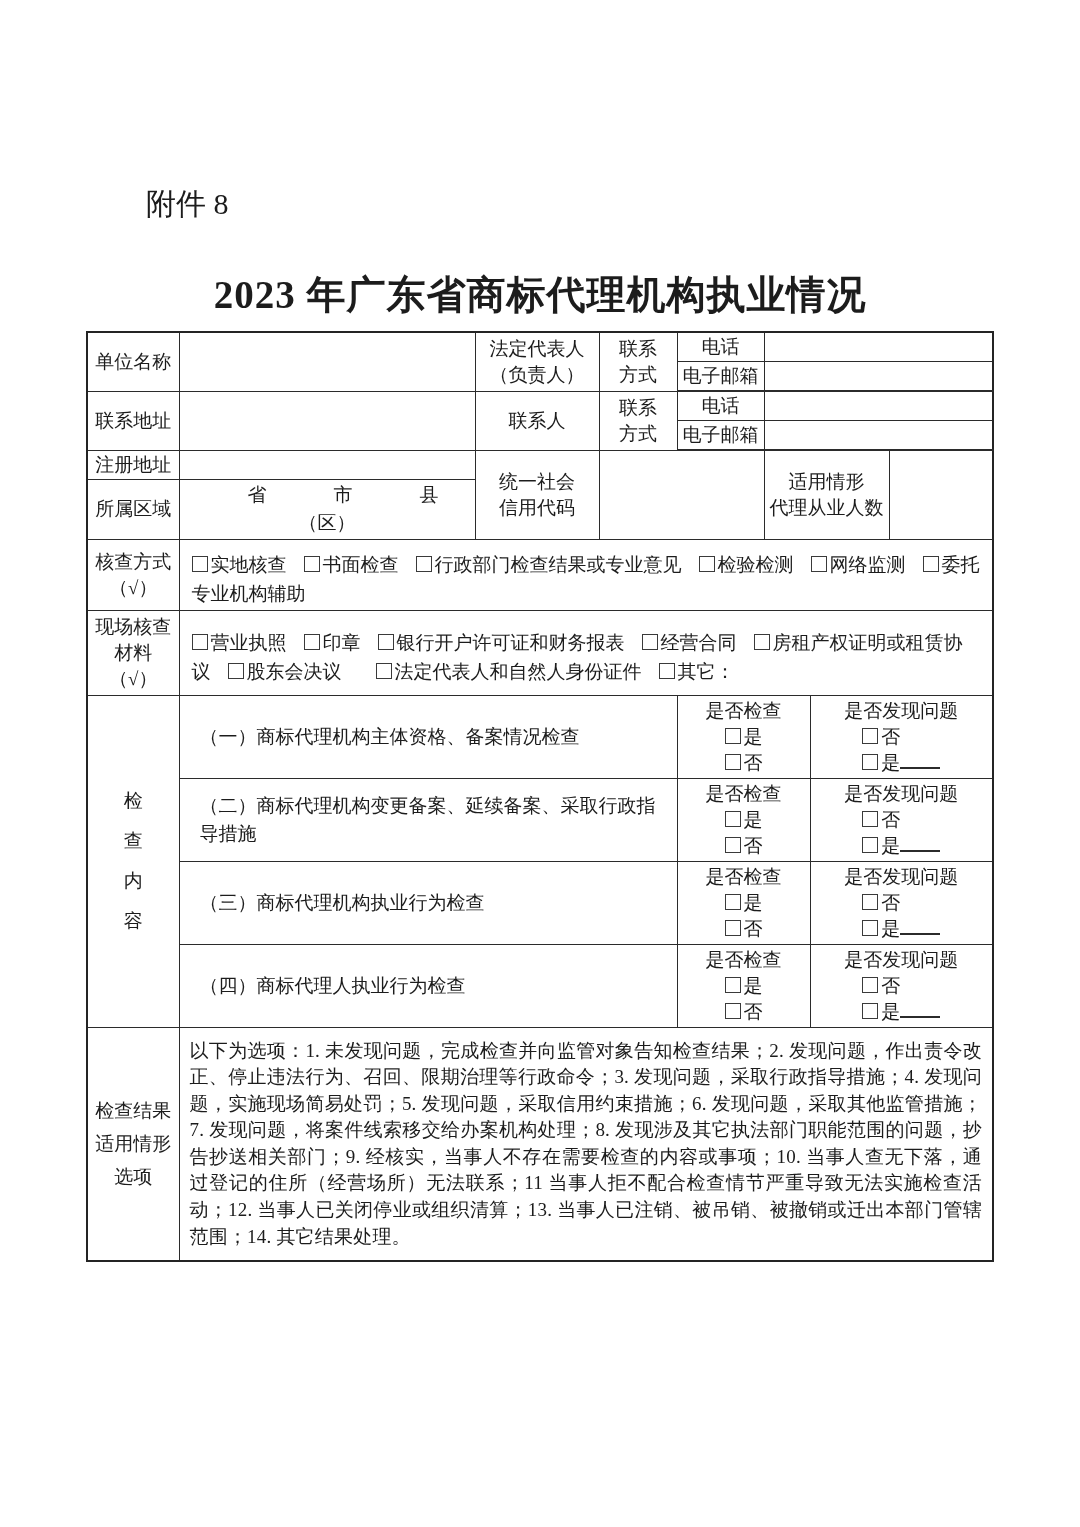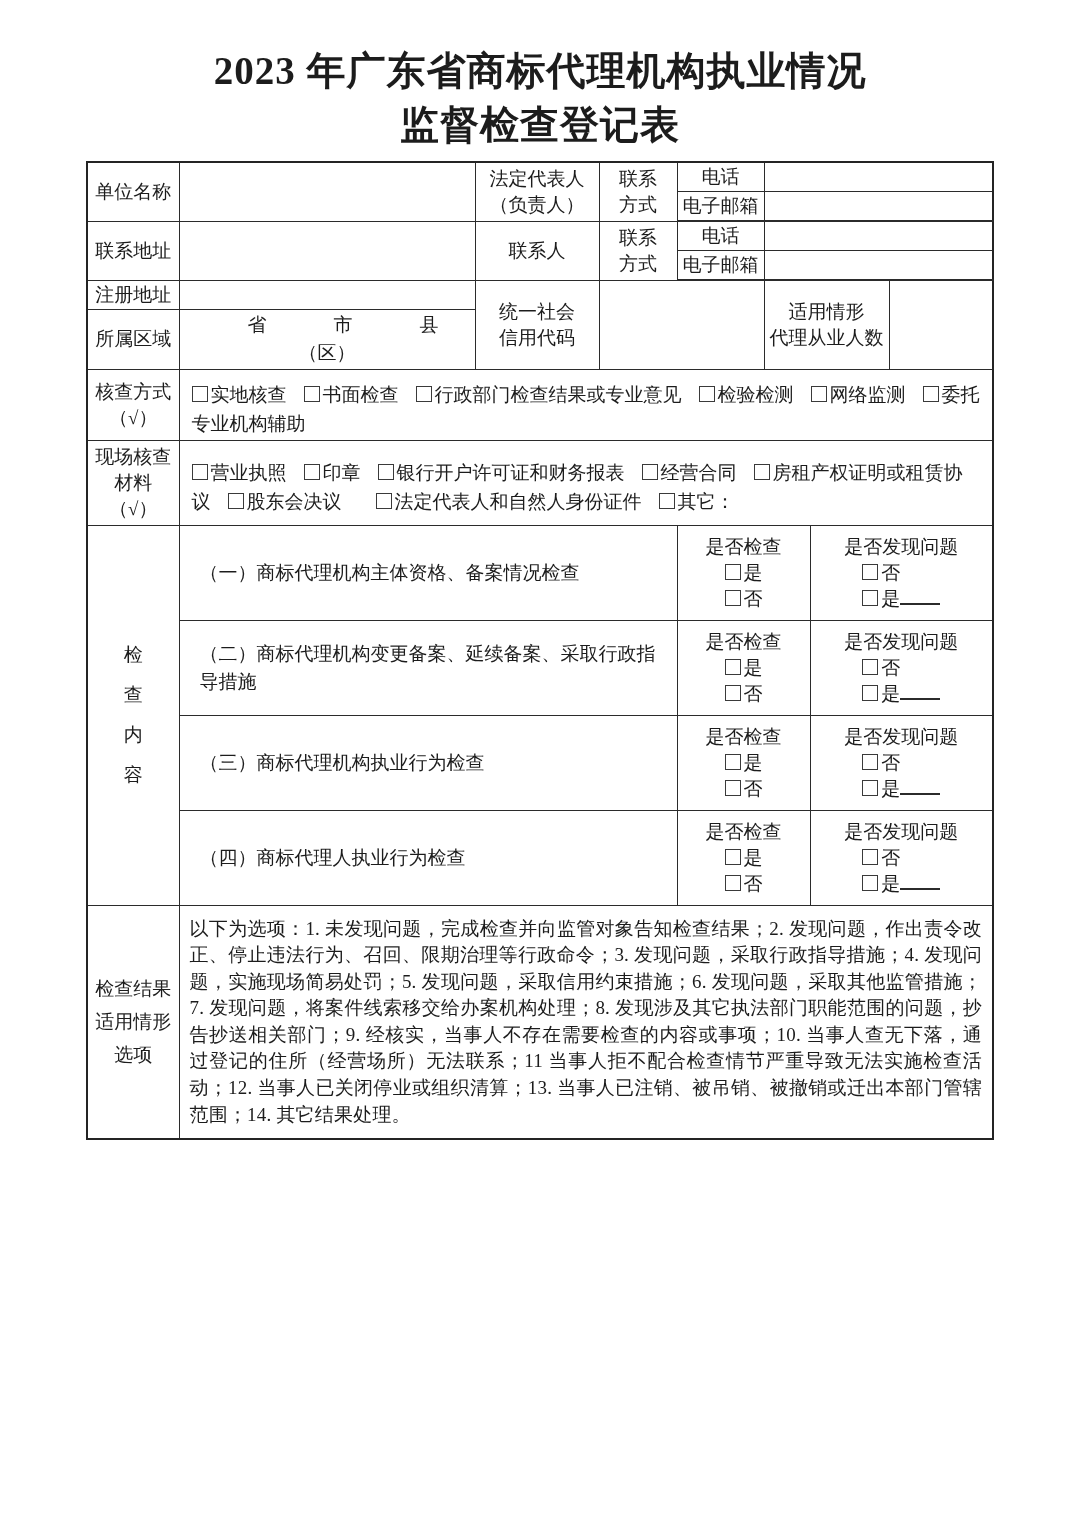--- a/index.html
+++ b/index.html
@@ -29,42 +29,42 @@
   .three{line-height:26px;}
   .vert span{display:block;line-height:40px;text-align:center;}
   .opts{padding:10px 4px 2px 12px;line-height:29px;}
   .opt{margin-right:17px;}
   .opt:last-child{margin-right:0;}
   .cb{
     display:inline-block;width:14px;height:14px;border:1.5px solid #3a3a3a;
     margin-right:3px;vertical-align:-1px;background:#fff;
   }
   .item{padding-left:20px;line-height:28px;}
-  .chk{text-align:center;line-height:26px;padding:8px;}
+  .chk{text-align:center;line-height:26px;padding:2px;}
   .chk .hdr{text-align:center;}
   .optcol{display:inline-block;text-align:left;}
   .uline{
     display:inline-block;width:40px;height:13px;
     border-bottom:2px solid #2b2b2b;
   }
   .regline1{display:flex;justify-content:space-between;padding:0 30px 0 62px;line-height:28px;}
   .regline2{text-align:center;line-height:28px;}
   .result{
     text-align:justify;line-height:26.6px;padding:10px 10px;letter-spacing:0.2px;
   }
 </style>
 </head>
 <body>
 
 <div class="page">
 
+  <div class="attachment">附件 8</div>
 
   <div class="title">
     <div>2023 年广东省商标代理机构执业情况</div>
-    <div>监督检查登记表</div>
   </div>
 
   <table class="form">
     <colgroup>
       <col style="width:92px">
         <col style="width:296px">
         <col style="width:124px">
         <col style="width:78px">
       <col style="width:87px">
         <col style="width:46px">

